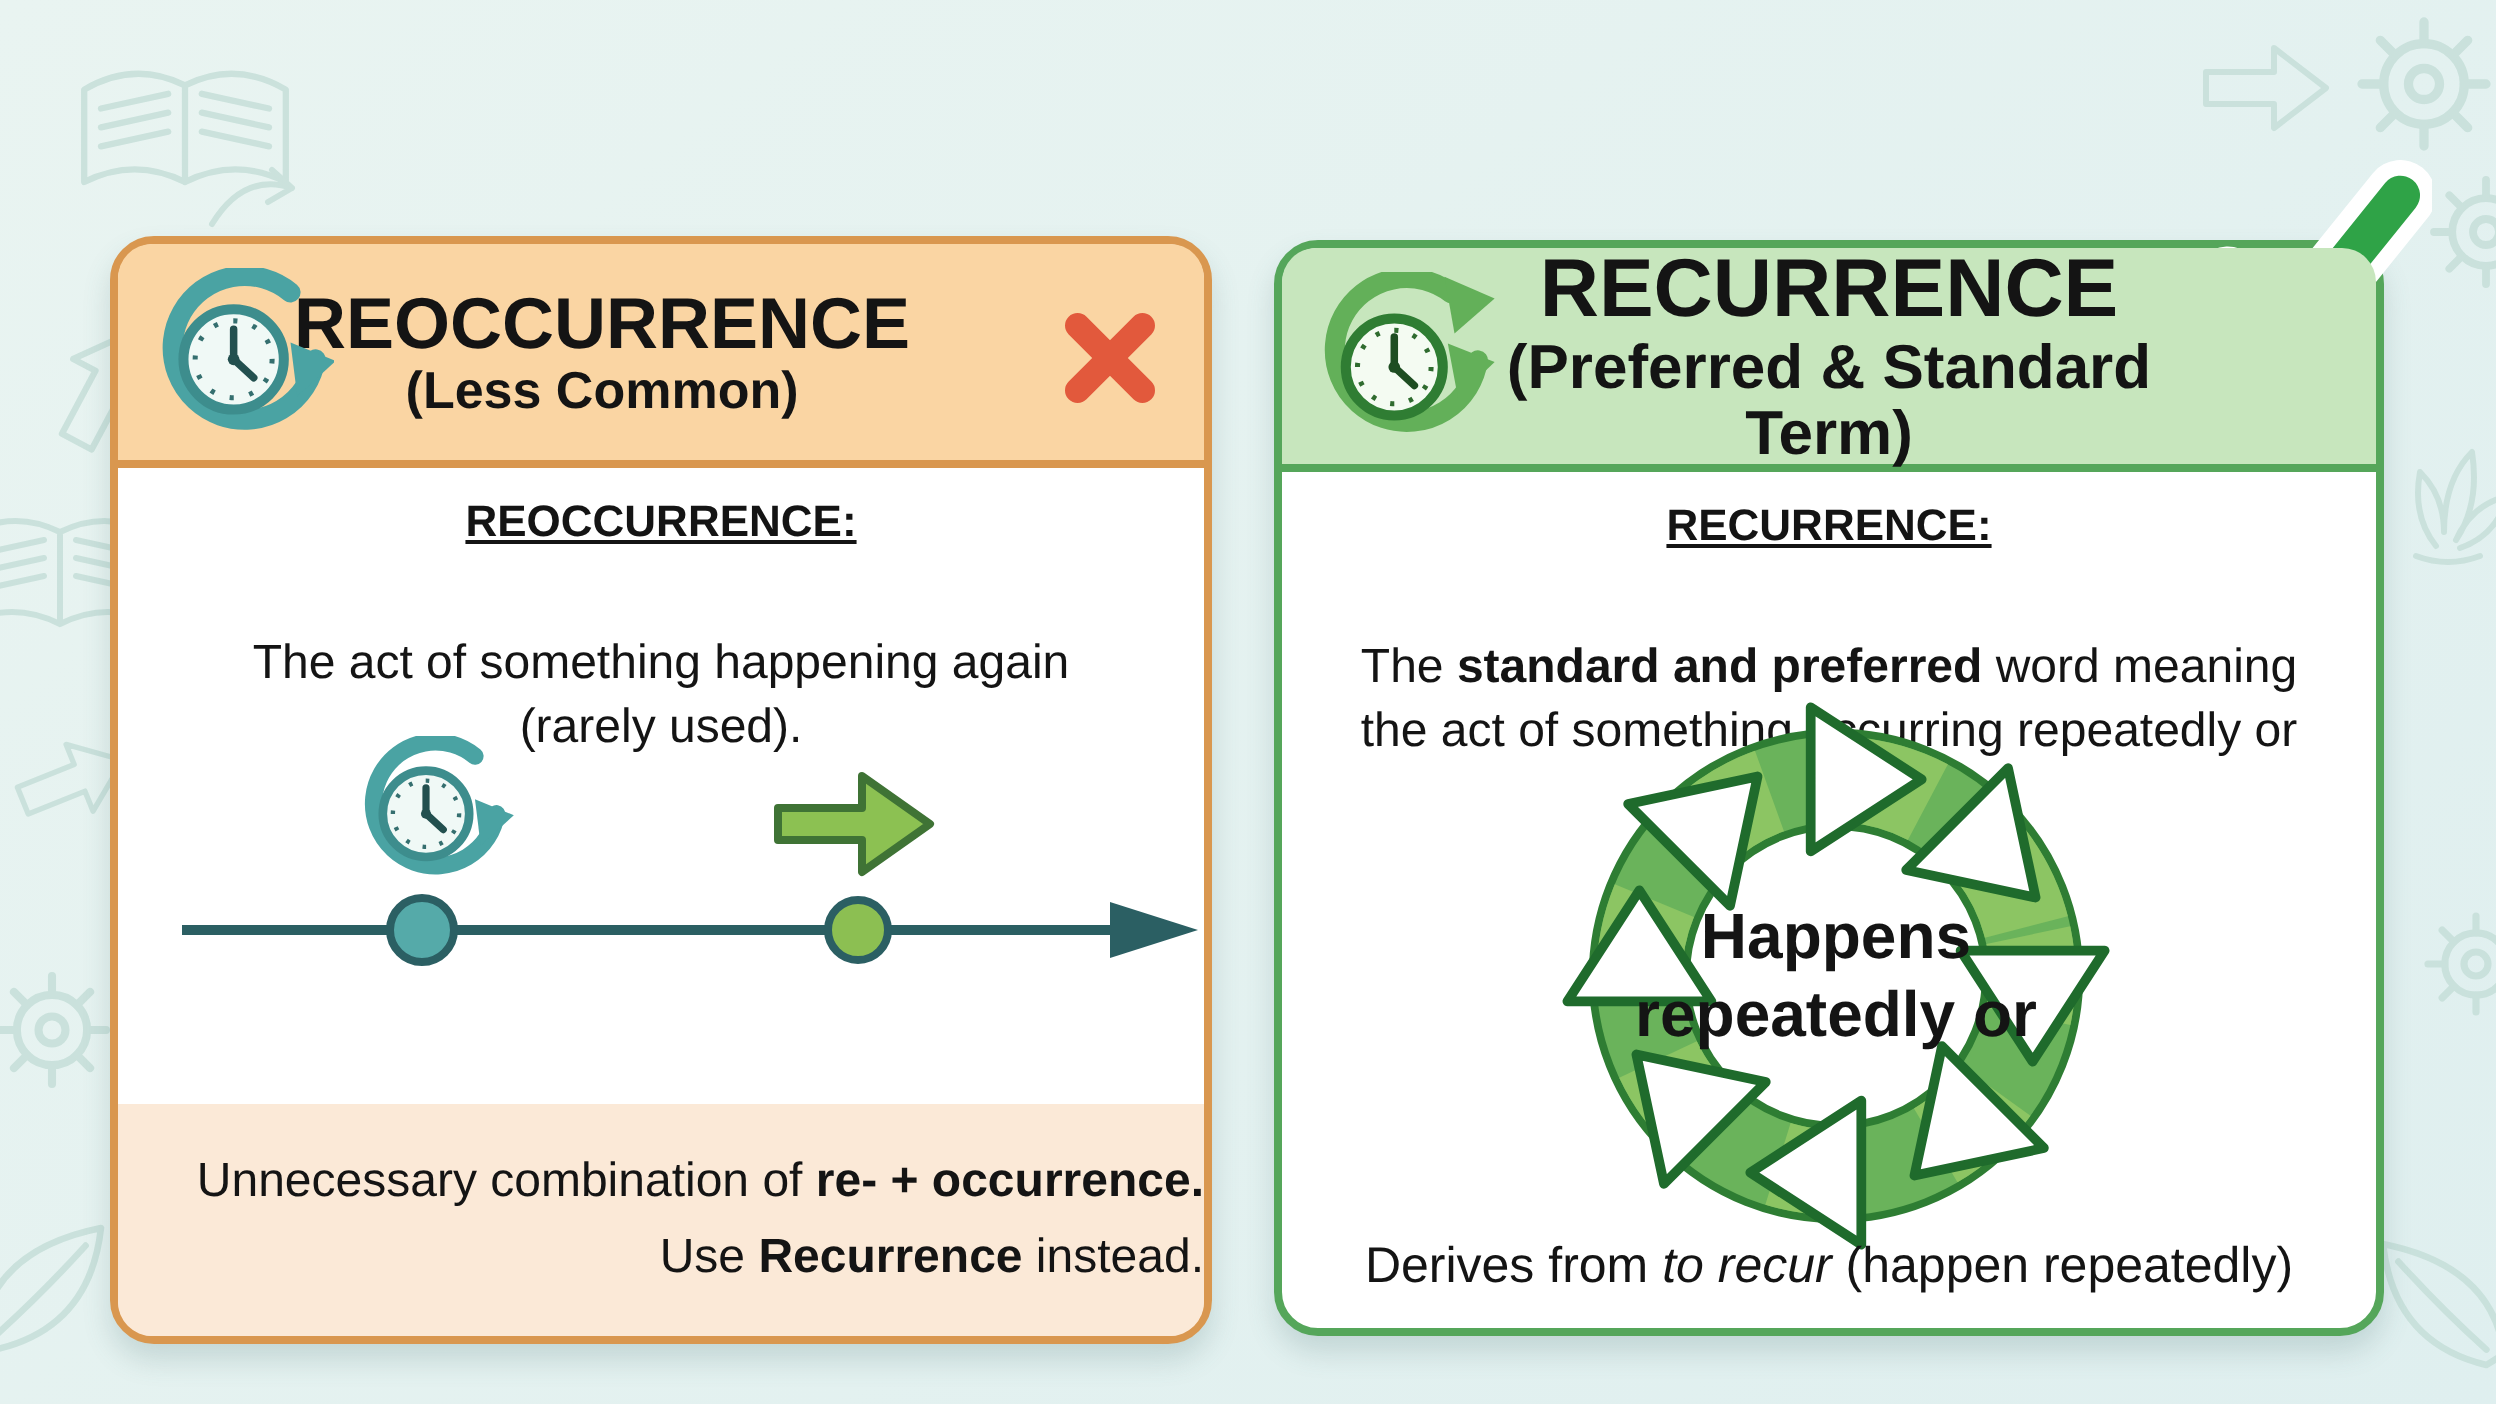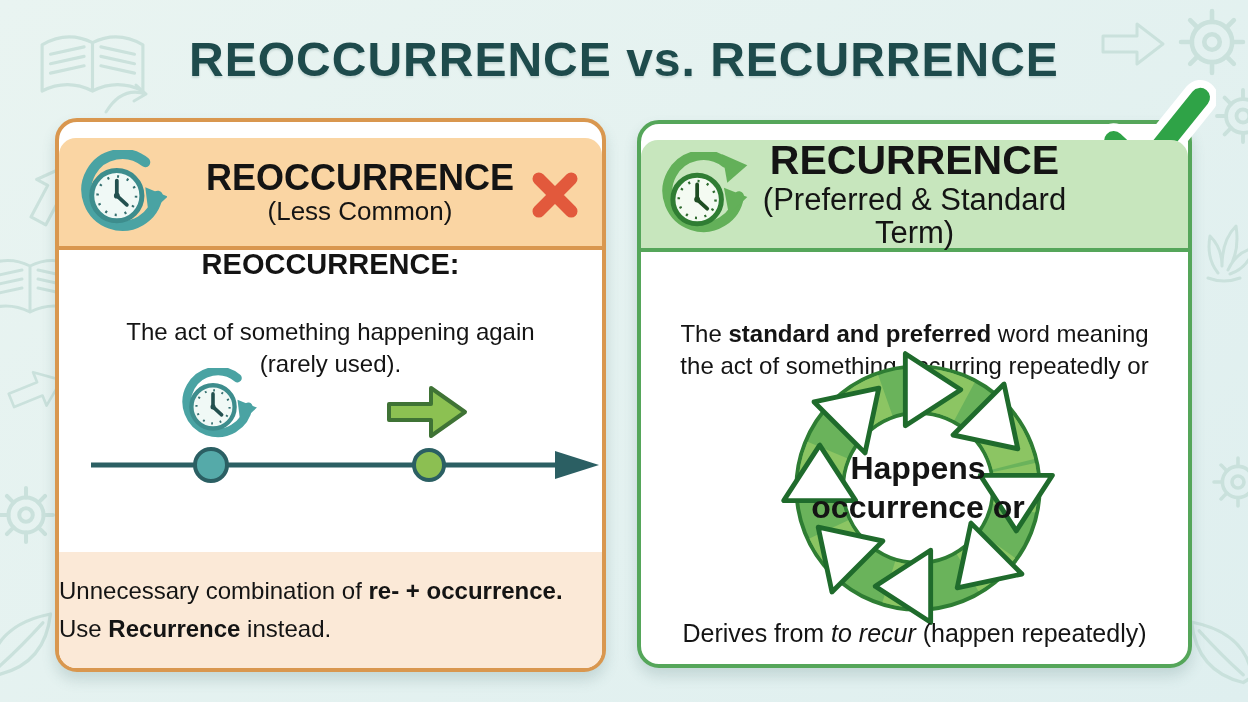--- a/index.html
+++ b/index.html
@@ -12,42 +12,42 @@
   html,body{width:1248px;height:702px;overflow:hidden;}
   body{font-family:"Liberation Sans","DejaVu Sans",sans-serif;background:var(--page_bg);color:var(--text);}
   .canvas{position:relative;width:1248px;height:702px;background:linear-gradient(140deg,#E9F4F1 0%,#DFEFEF 100%);}
   .bg-doodles{position:absolute;inset:0;stroke:#C6DFD9;stroke-width:3;fill:none;stroke-linecap:round;stroke-linejoin:round;opacity:.85;}
   .title{position:absolute;top:32px;left:0;width:100%;text-align:center;font-size:48px;font-weight:800;letter-spacing:1px;color:var(--title);text-shadow:0 2px 2px rgba(30,75,76,.15);}
 
   .card{position:absolute;background:#fff;border-radius:22px;box-shadow:0 8px 14px rgba(70,110,110,.20);}
   .card.left{left:55px;top:118px;width:551px;height:554px;border:4px solid var(--left_accent);}
   .card.right{left:637px;top:120px;width:555px;height:548px;border:4px solid var(--right_accent);}
 
-  .card-header{position:absolute;top:16px;left:0;right:0;height:112px;border-radius:17px 17px 0 0;display:flex;align-items:center;justify-content:flex-end;}
+  .card-header{position:absolute;top:0;left:0;right:0;height:112px;border-radius:17px 17px 0 0;display:flex;align-items:center;justify-content:flex-start;}
   .left .card-header{background:var(--left_header_bg);border-bottom:4px solid var(--left_accent);}
   .right .card-header{background:var(--right_header_bg);border-bottom:4px solid var(--right_accent);}
   .hdr-icon{position:absolute;left:16px;top:12px;}
   .x-mark{position:absolute;right:20px;top:30px;}
   .hdr-text{text-align:center;line-height:1.08;padding:0 88px;}
   .hdr-title{font-weight:800;}
   .left .hdr-title{font-size:36px;}
   .right .hdr-title{font-size:41px;}
-  .hdr-sub{font-weight:400;}
+  .hdr-sub{font-weight:700;}
   .left .hdr-sub{font-size:26px;}
   .right .hdr-sub{font-size:31px;}
 
-  .def-heading{position:absolute;top:126px;left:0;width:100%;text-align:center;font-size:29px;font-weight:800;}
+  .def-heading{position:absolute;top:126px;left:0;width:100%;text-align:center;font-size:22px;font-weight:800;text-decoration:underline;}
   .def-text{position:absolute;top:163px;left:0;width:100%;text-align:center;font-size:24px;line-height:1.32;margin-top:31px;}
   .left .def-text{padding:0 52px;}
   .right .def-text{padding:0 20px;}
   .def-text b{font-weight:700;}
 
   .timeline{position:absolute;top:246px;left:0;width:551px;height:128px;}
 
-  .left-footer{position:absolute;top:430px;left:0;right:0;bottom:0;background:var(--left_footer_bg);border-radius:0 0 17px 17px;display:flex;flex-direction:column;justify-content:center;gap:8px;text-align:left;font-size:24px;line-height:1.25;}
+  .left-footer{position:absolute;top:430px;left:0;right:0;bottom:0;background:var(--left_footer_bg);border-radius:0 0 17px 17px;display:flex;flex-direction:column;justify-content:center;gap:8px;text-align:right;font-size:24px;line-height:1.25;}
   .left-footer b{font-weight:700;}
 
   .check{position:absolute;right:-28px;top:-44px;}
   .cycle{position:absolute;top:218px;left:131px;width:292px;height:292px;}
   .cycle svg{position:absolute;inset:0;}
   .cycle-text{position:absolute;left:50%;top:50%;transform:translate(-50%,-50%);width:215px;text-align:center;font-size:32px;font-weight:700;line-height:1.22;}
   .right-footer{position:absolute;left:0;right:0;bottom:16px;text-align:center;font-size:25px;}
   .right-footer i{font-style:italic;}
 </style>
 </head>
@@ -113,21 +113,20 @@
         <use href="#d-lotus" transform="translate(1188,218)"></use>
       </g>
     <g>
         <use href="#d-gear" transform="translate(1238,482) scale(1.2)"></use>
       </g>
     <g>
         <use href="#d-leaf" transform="translate(1252,622) scale(-1.1,1.1)"></use>
       </g>
   </svg>
 
-  <h1 class="title">REOCCURRENCE vs. RECURRENCE</h1>
 
   <section class="card left">
     <header class="card-header">
       <svg class="hdr-icon" width="92" height="88" viewBox="0 0 110 104">
         <path d="M84,14 A43,43 0 1 0 99,54" fill="none" stroke="#4AA3A3" stroke-width="12" stroke-linecap="round"></path>
         <polygon points="84,44 111,55 88,76" fill="#4AA3A3"></polygon>
         <circle cx="50" cy="54" r="30" fill="#F0F9F6" stroke="#3D8D8D" stroke-width="6"></circle>
         <circle cx="50" cy="54" r="23" fill="none" stroke="#356F6F" stroke-width="3" stroke-dasharray="2.5 9.5"></circle>
         <path d="M50,54 L50,36 M50,54 L62,65" stroke="#23504F" stroke-width="4.5" stroke-linecap="round" fill="none"></path>
         <circle cx="50" cy="54" r="3.5" fill="#23504F"></circle>
@@ -191,20 +190,21 @@
         <circle cx="48" cy="56" r="22" fill="none" stroke="#2F6B2F" stroke-width="3" stroke-dasharray="2.5 9"></circle>
         <path d="M48,56 L48,38 M48,56 L60,67" stroke="#1E4D22" stroke-width="4.5" stroke-linecap="round" fill="none"></path>
         <circle cx="48" cy="56" r="3.5" fill="#1E4D22"></circle>
       </svg>
       <div class="hdr-text">
         <div class="hdr-title">RECURRENCE</div>
         <div class="hdr-sub">(Preferred &amp; Standard Term)</div>
       </div>
     </header>
 
+    <div class="def-heading">RECURRENCE:</div>
     <p class="def-text">
       <span>The </span><b>standard and preferred</b><span> word meaning the act of something occurring repeatedly or again.</span>
     </p>
 
     <div class="cycle">
       <svg width="292" height="292" viewBox="0 0 300 300">
         <circle cx="150" cy="150" r="101" fill="none" stroke="#2E7D33" stroke-width="52"></circle>
         <circle cx="150" cy="150" r="101" fill="none" stroke="#6AB35B" stroke-width="44"></circle>
         <circle cx="150" cy="150" r="101" fill="none" stroke="#8CC563" stroke-width="44" stroke-dasharray="42 42" transform="rotate(-12 150 150)"></circle>
         <g fill="#FFFFFF" stroke="#1F6B2C" stroke-width="5" stroke-linejoin="round">
@@ -213,21 +213,21 @@
           <polygon points="137,12 137,86 194,49" transform="rotate(90 150 150)"></polygon>
           <polygon points="137,12 137,86 194,49" transform="rotate(135 150 150)"></polygon>
           <polygon points="137,12 137,86 194,49" transform="rotate(180 150 150)"></polygon>
           <polygon points="137,12 137,86 194,49" transform="rotate(225 150 150)"></polygon>
           <polygon points="137,12 137,86 194,49" transform="rotate(270 150 150)"></polygon>
           <polygon points="137,12 137,86 194,49" transform="rotate(315 150 150)"></polygon>
         </g>
       </svg>
       <div class="cycle-text">
         <div>Happens</div>
-        <div>occurrence or</div>
+        <div>repeatedly or</div>
       </div>
     </div>
 
     <footer class="right-footer">
       <span>Derives from </span><i>to recur</i><span> (happen repeatedly)</span>
     </footer>
   </section>
 
 </div>
 

